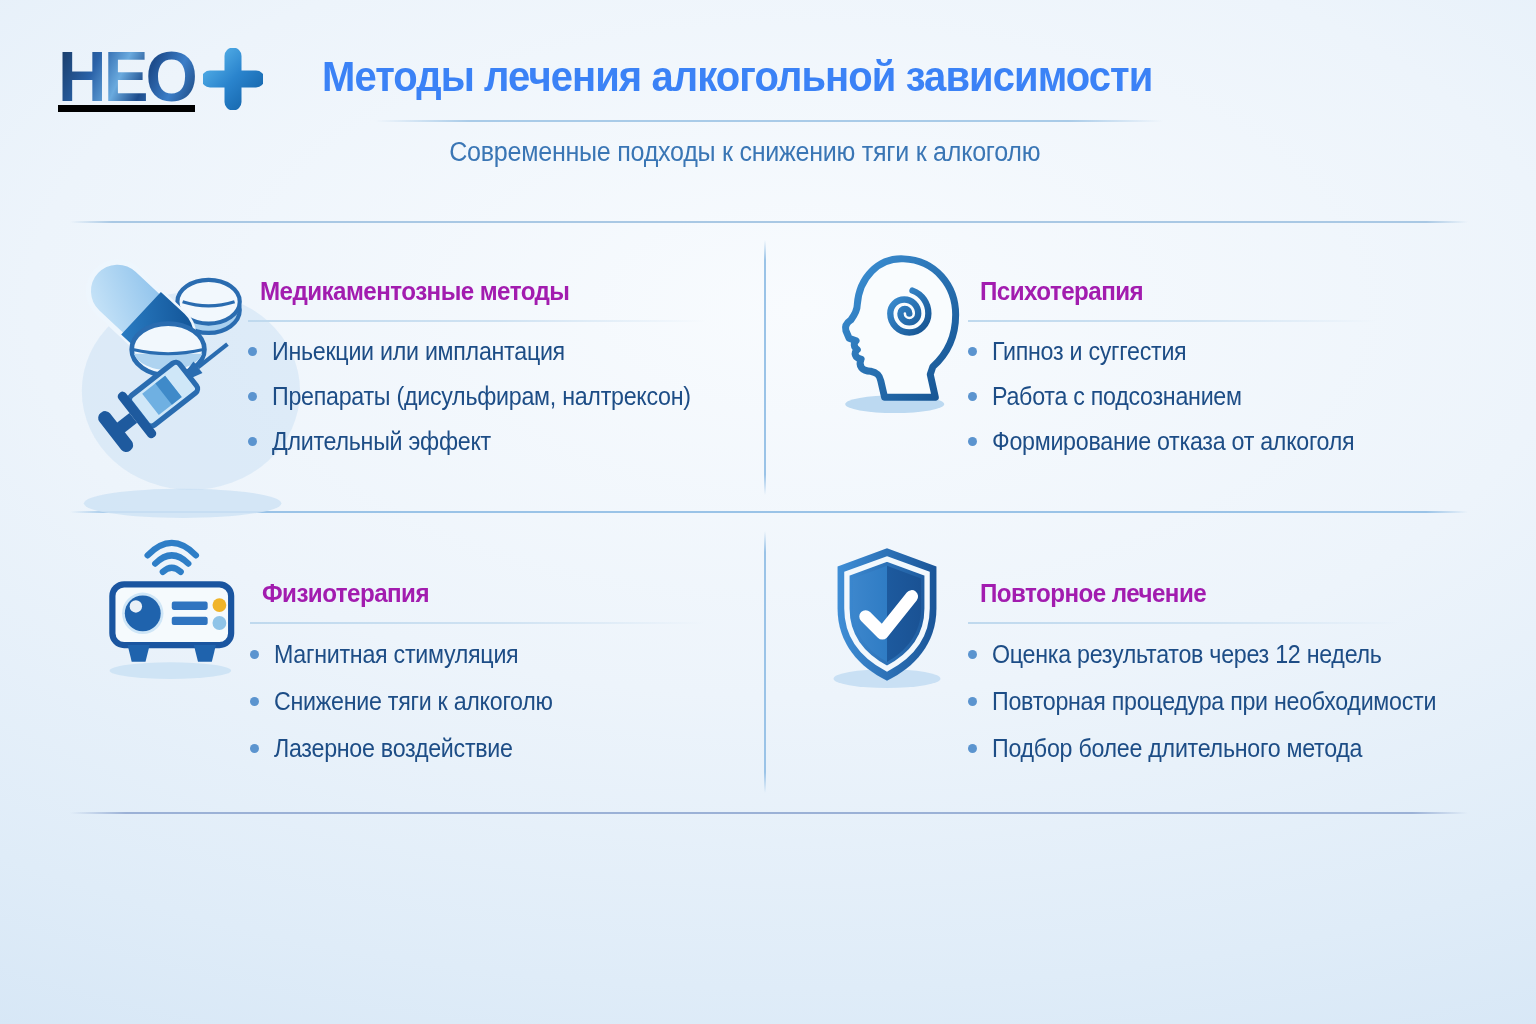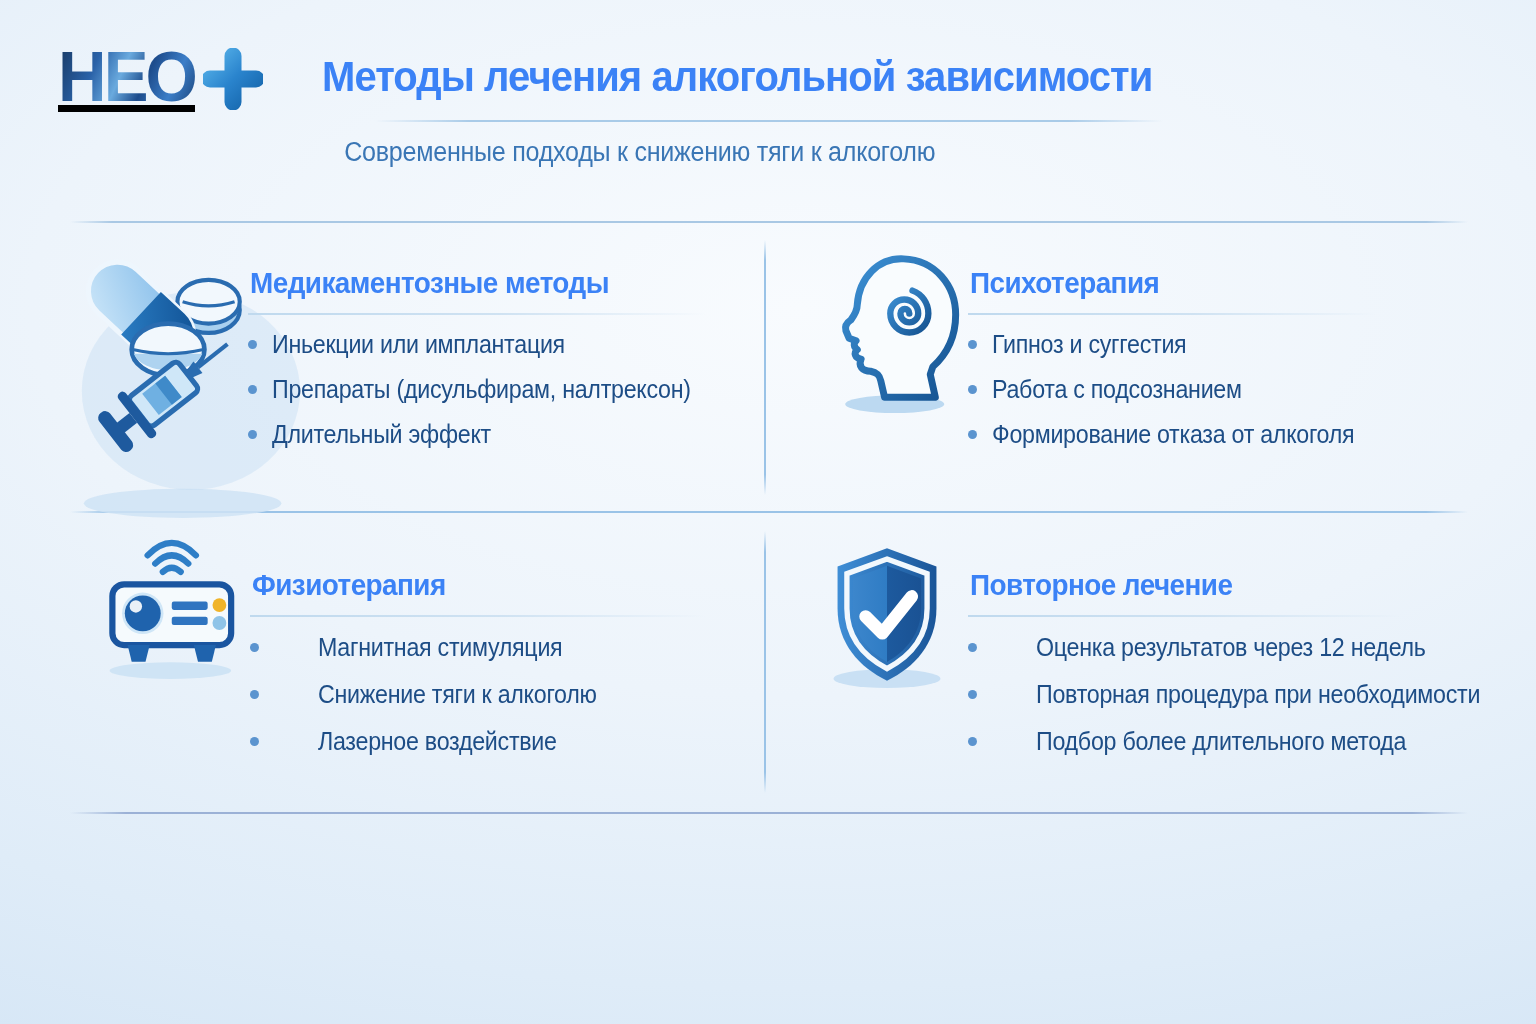--- a/index.html
+++ b/index.html
@@ -27,46 +27,46 @@
   .title{
     position:absolute;left:322px;top:52px;width:900px;
     font-size:43px;font-weight:600;color:#3b82f6;letter-spacing:-1px;
   }
   .cond{display:inline-block;transform:scaleX(.93);transform-origin:0 50%;white-space:nowrap;}
   .title-rule{
     position:absolute;left:375px;top:120px;width:788px;height:2px;
     background:linear-gradient(90deg,rgba(160,195,228,0),#a9cbe8 12%,#a9cbe8 88%,rgba(160,195,228,0));
   }
   .subtitle{
-    position:absolute;left:322px;top:137px;width:845px;
+    position:absolute;left:322px;top:137px;width:845px;text-align:center;
     font-size:27px;font-weight:400;color:#3a76b5;letter-spacing:-0.3px;
   }
   .subtitle .cond{transform-origin:50% 50%;}
 
   
   .hrule{position:absolute;left:70px;width:1398px;height:2px;
     background:linear-gradient(90deg,rgba(169,200,228,0),#a9c8e4 3%,#a9c8e4 97%,rgba(169,200,228,0));}
   .hrule.top{top:221px;}
   .hrule.mid{top:511px;background:linear-gradient(90deg,rgba(154,195,231,0),#9ac3e7 3%,#9ac3e7 97%,rgba(154,195,231,0));}
   .hrule.bottom{top:812px;background:linear-gradient(90deg,rgba(155,177,214,0),#9bb1d6 4%,#9bb1d6 96%,rgba(155,177,214,0));}
   .vrule{position:absolute;left:764px;width:2px;
     background:linear-gradient(180deg,rgba(154,195,231,0),#9ac3e7 8%,#9ac3e7 92%,rgba(154,195,231,0));}
   .vrule.r1{top:240px;height:255px;}
   .vrule.r2{top:531px;height:262px;}
 
   
   .section{position:absolute;}
   .section h2{
-    margin:2px;font-size:30px;font-weight:700;color:#3b82f6;letter-spacing:-0.6px;
+    margin:12px;font-size:26px;font-weight:700;color:#a21caf;letter-spacing:-0.6px;
   }
   .sec-rule{height:2px;margin-top:13px;
     background:linear-gradient(90deg,#bfd9ee 0%,#cfe2f2 55%,rgba(207,226,242,0) 100%);}
   .section ul{list-style:none;margin:7px 0 0 0;padding:0;}
   .section li{display:flex;align-items:center;height:45px;}
-  .row2 .section li{height:47px;gap:44px;}
+  .row2 .section li{height:47px;}
   .dot{width:9px;height:9px;border-radius:50%;background:#5b94cf;flex:0 0 9px;margin-right:15px;}
   .li-text{font-size:25px;color:#1d4d86;letter-spacing:-0.3px;}
 
   .s0{left:248px;top:264px;width:470px;}
   .s1{left:968px;top:264px;width:470px;}
   .s2{left:250px;top:566px;width:470px;}
   .s3{left:968px;top:566px;width:470px;}
   .s0 .sec-rule{width:458px;}
   .s1 .sec-rule{width:408px;}
   .s2 .sec-rule{width:455px;}

